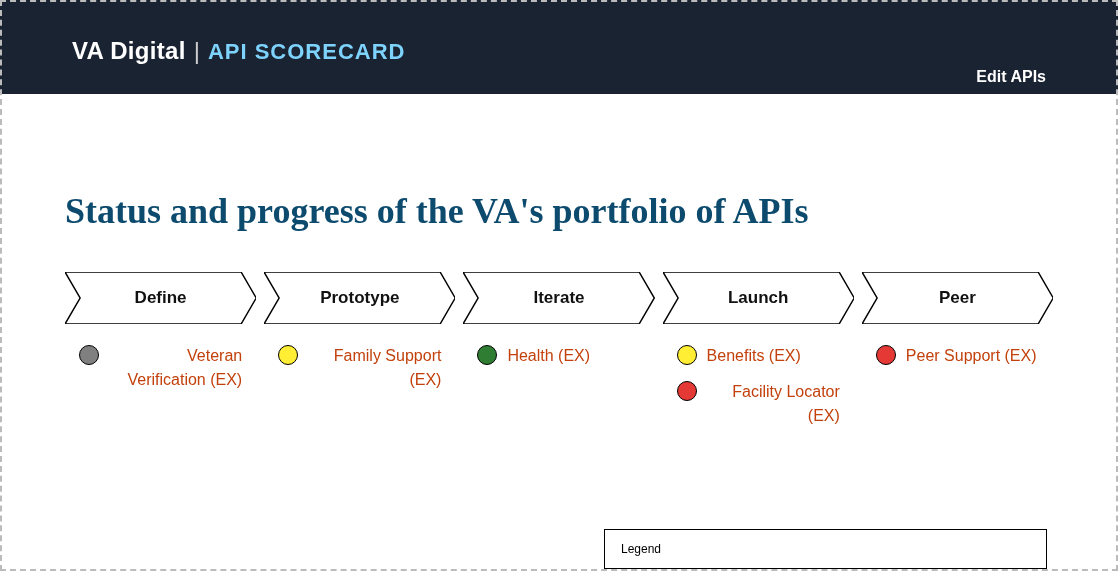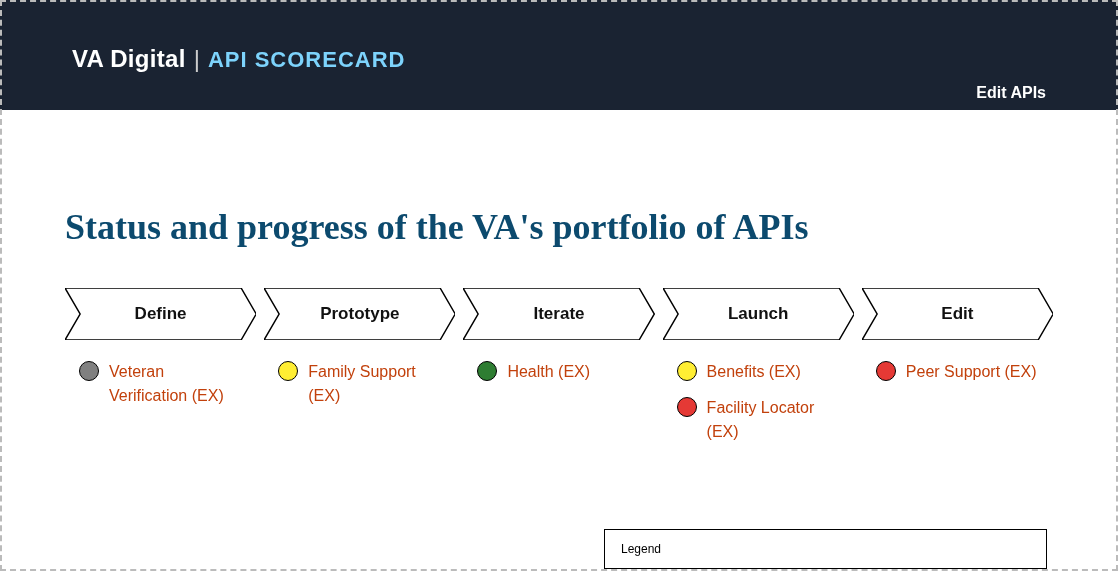--- a/index.html
+++ b/index.html
@@ -21,21 +21,21 @@
       left: 0;
       width: 1118px;
       height: 571px;
       border: 2px dashed #bbb;
       pointer-events: none;
     }
     .header {
       background: #1a2332;
       color: #fff;
       padding: 0 72px;
-      height: 110px;
+      height: 94px;
       display: flex;
       align-items: center;
       justify-content: space-between;
       font-family: -apple-system, BlinkMacSystemFont, 'Segoe UI', Helvetica, Arial, sans-serif;
     }
     .logo-group {
       display: flex;
       align-items: baseline;
       gap: 6px;
       padding-top: 8px;
@@ -72,20 +72,21 @@
       font-family: Georgia, 'Times New Roman', serif;
       font-weight: 700;
       font-size: 36px;
       margin-top: 96px;
       margin-bottom: 40px;
       color: #0c4a6e;
     }
     .columns {
       display: flex;
       gap: 8px;
+      text-align: right;
     }
     .column {
       flex: 1;
       min-width: 0;
     }
     .stage-chevron {
       position: relative;
       height: 52px;
       margin-bottom: 14px;
     }
@@ -215,21 +216,21 @@
         <div class="api-dot" style="background: rgb(229, 57, 53);"></div>
         <div class="api-label">Facility Locator (EX)</div>
       </div>
     </div>
 
     <div class="column">
       <div class="stage-chevron">
         <svg viewBox="0 0 190 52" preserveAspectRatio="none">
           <polygon points="0,0 175,0 190,26 175,52 0,52 15,26" fill="#fff" stroke="#000" stroke-width="1.5"></polygon>
         </svg>
-        <div class="stage-label">Edit</div>
+        <div class="stage-label">Peer</div>
       </div>
       <div class="api-item">
         <div class="api-dot" style="background: rgb(229, 57, 53);"></div>
         <div class="api-label">Peer Support (EX)</div>
       </div>
     </div>
 
   </div>
 </div>
 

